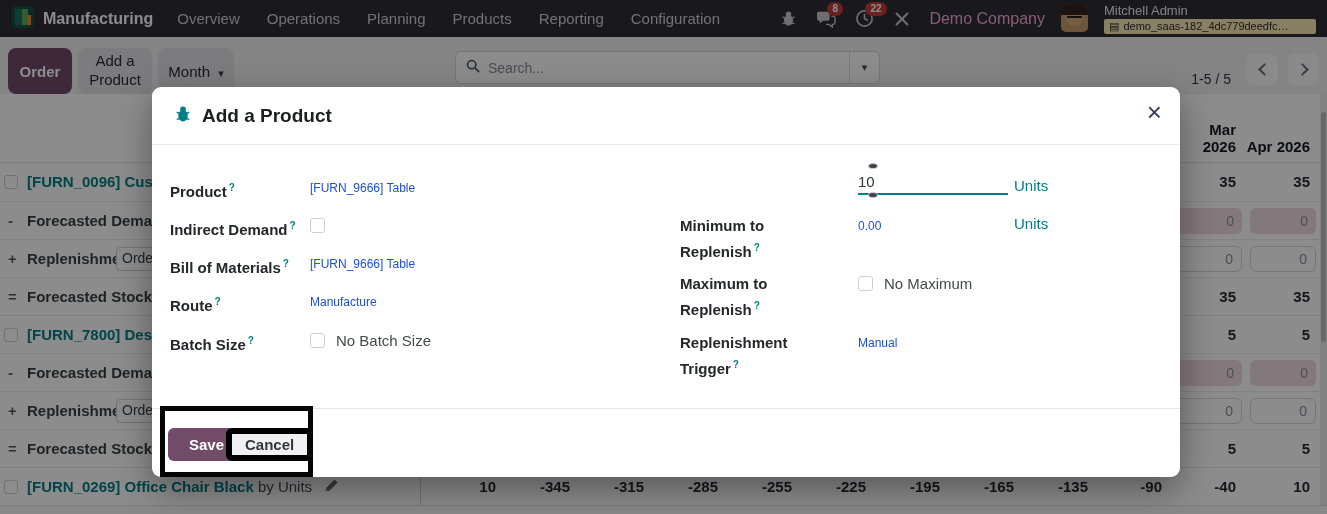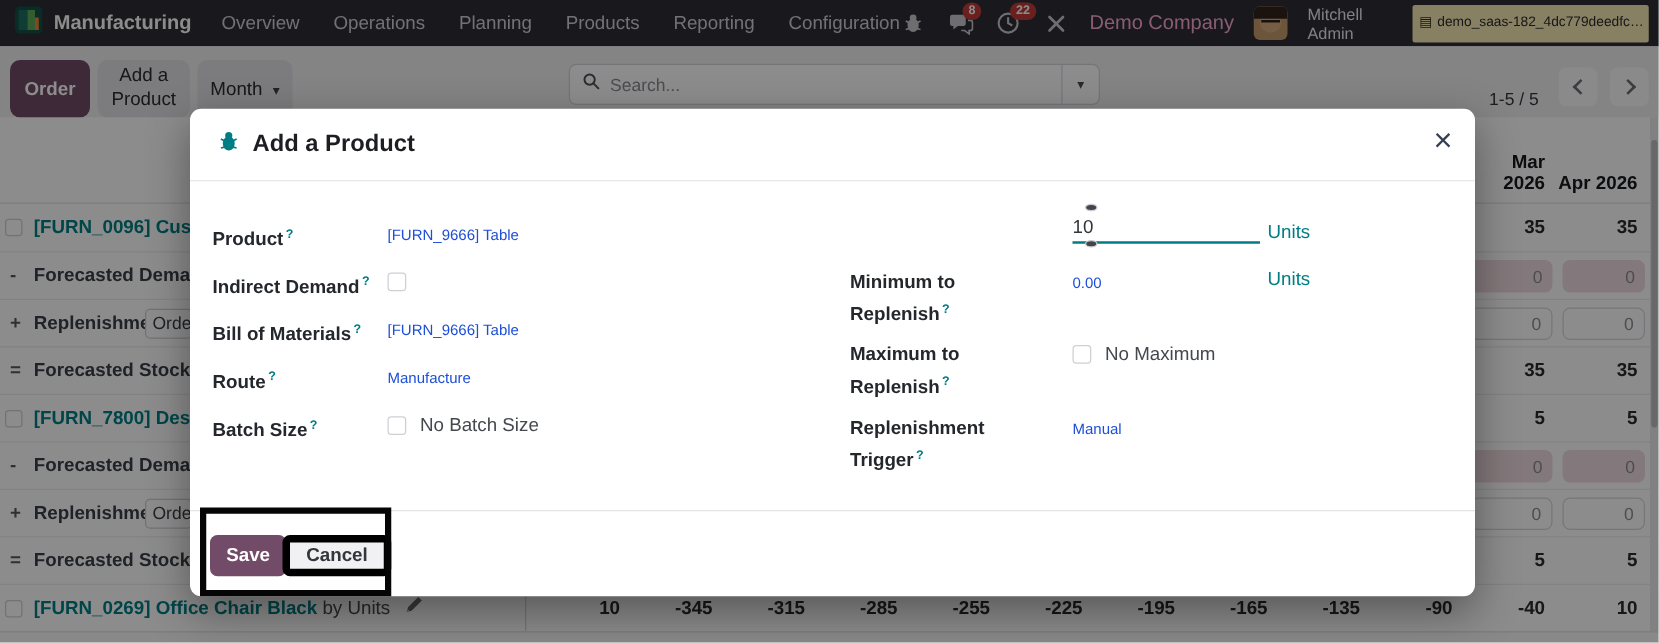--- a/index.html
+++ b/index.html
@@ -16,21 +16,21 @@
   .top-right { margin-left:auto; display:flex; align-items:center; gap:16px; }
   .ticon { position:relative; width:22px; height:22px; display:flex; align-items:center; justify-content:center; }
   .badge { position:absolute; top:-6px; left:12px; background:#c23b38; color:#fff; font-size:10px;
            font-weight:700; border-radius:9px; padding:1px 5px; line-height:12px; }
   .company { font-size:16px; color:#f9a8d4; white-space:nowrap; }
   .avatar { width:27px; height:27px; border-radius:5px; overflow:hidden; position:relative; background:#c79b6e; }
   .avatar .hair { position:absolute; top:0; left:0; right:0; height:10px; background:#32241d; }
   .avatar .face { position:absolute; top:6px; left:5px; width:17px; height:15px; border-radius:50%; background:#d8ab7c; }
   .avatar .glasses { position:absolute; top:11px; left:6px; width:15px; height:4px;
                      border-top:2px solid #2c2118; }
-  .userblock { display:flex; flex-direction:row; gap:1px; min-width:215px; }
+  .userblock { display:flex; flex-direction:column; gap:1px; min-width:215px; }
   .username { font-size:13px; color:#ececf0; line-height:15px; }
   .dbbox { display:flex; align-items:center; gap:4px; background:#f6e9b2; color:#2c2c30;
            font-size:11px; padding:1px 5px; border-radius:2px; line-height:13px; max-width:212px;
            white-space:nowrap; overflow:hidden; }
 
   
   .toolbar { position:absolute; left:0; top:37px; width:1327px; height:57px; background:#f0f0f3; }
   .btn-order { position:absolute; left:8px; top:11px; width:64px; height:46px; background:#714B67;
                color:#fff; font-size:15px; font-weight:600; border:none; border-radius:8px; cursor:pointer; }
   .btn-gray { position:absolute; top:11px; height:46px; background:#e2e2e8; color:#2c2c31;
@@ -106,21 +106,21 @@
   .m-checklabel { position:absolute; font-size:15px; color:#45494e; line-height:18px; white-space:nowrap; }
   .units { color:#017E84; font-size:15px; position:absolute; cursor:pointer; }
   .m-input { position:absolute; left:706px; top:82px; width:150px; height:26px;
              border:none; border-bottom:2px solid #017E84; font-size:15px; color:#33363b;
              outline:none; font-family:"Liberation Sans",sans-serif; background:transparent; }
   .dot { position:absolute; width:10px; height:6px; background:#43434b; border-radius:50%;
          border:1px solid #c9c9cf; }
   .dot.top { left:716px; top:76px; }
   .dot.bottom { left:716px; top:105px; }
   .modal-footer-line { position:absolute; left:0; top:321px; width:100%; border-top:1px solid #e4e4e8; }
-  .btn-save { position:absolute; left:16px; top:341px; height:33px; padding:0 13px; background:#714B67;
+  .btn-save { position:absolute; left:16px; top:341px; height:33px; padding:0 21px; background:#714B67;
               color:#fff; font-size:15px; font-weight:600; border:none; border-radius:6px; cursor:pointer; }
   .btn-cancel { position:absolute; left:74px; top:341px; height:33px; padding:0 13px; background:#f1f1f4;
                 color:#33363b; font-size:15px; font-weight:600; border:6px solid #000000;
                 border-radius:6px; cursor:pointer; }
   .annotation { position:absolute; left:160px; top:406px; width:153px; height:71px;
                 border:5px solid #050505; z-index:30; pointer-events:none; }
 </style>
 </head>
 <body>
 

